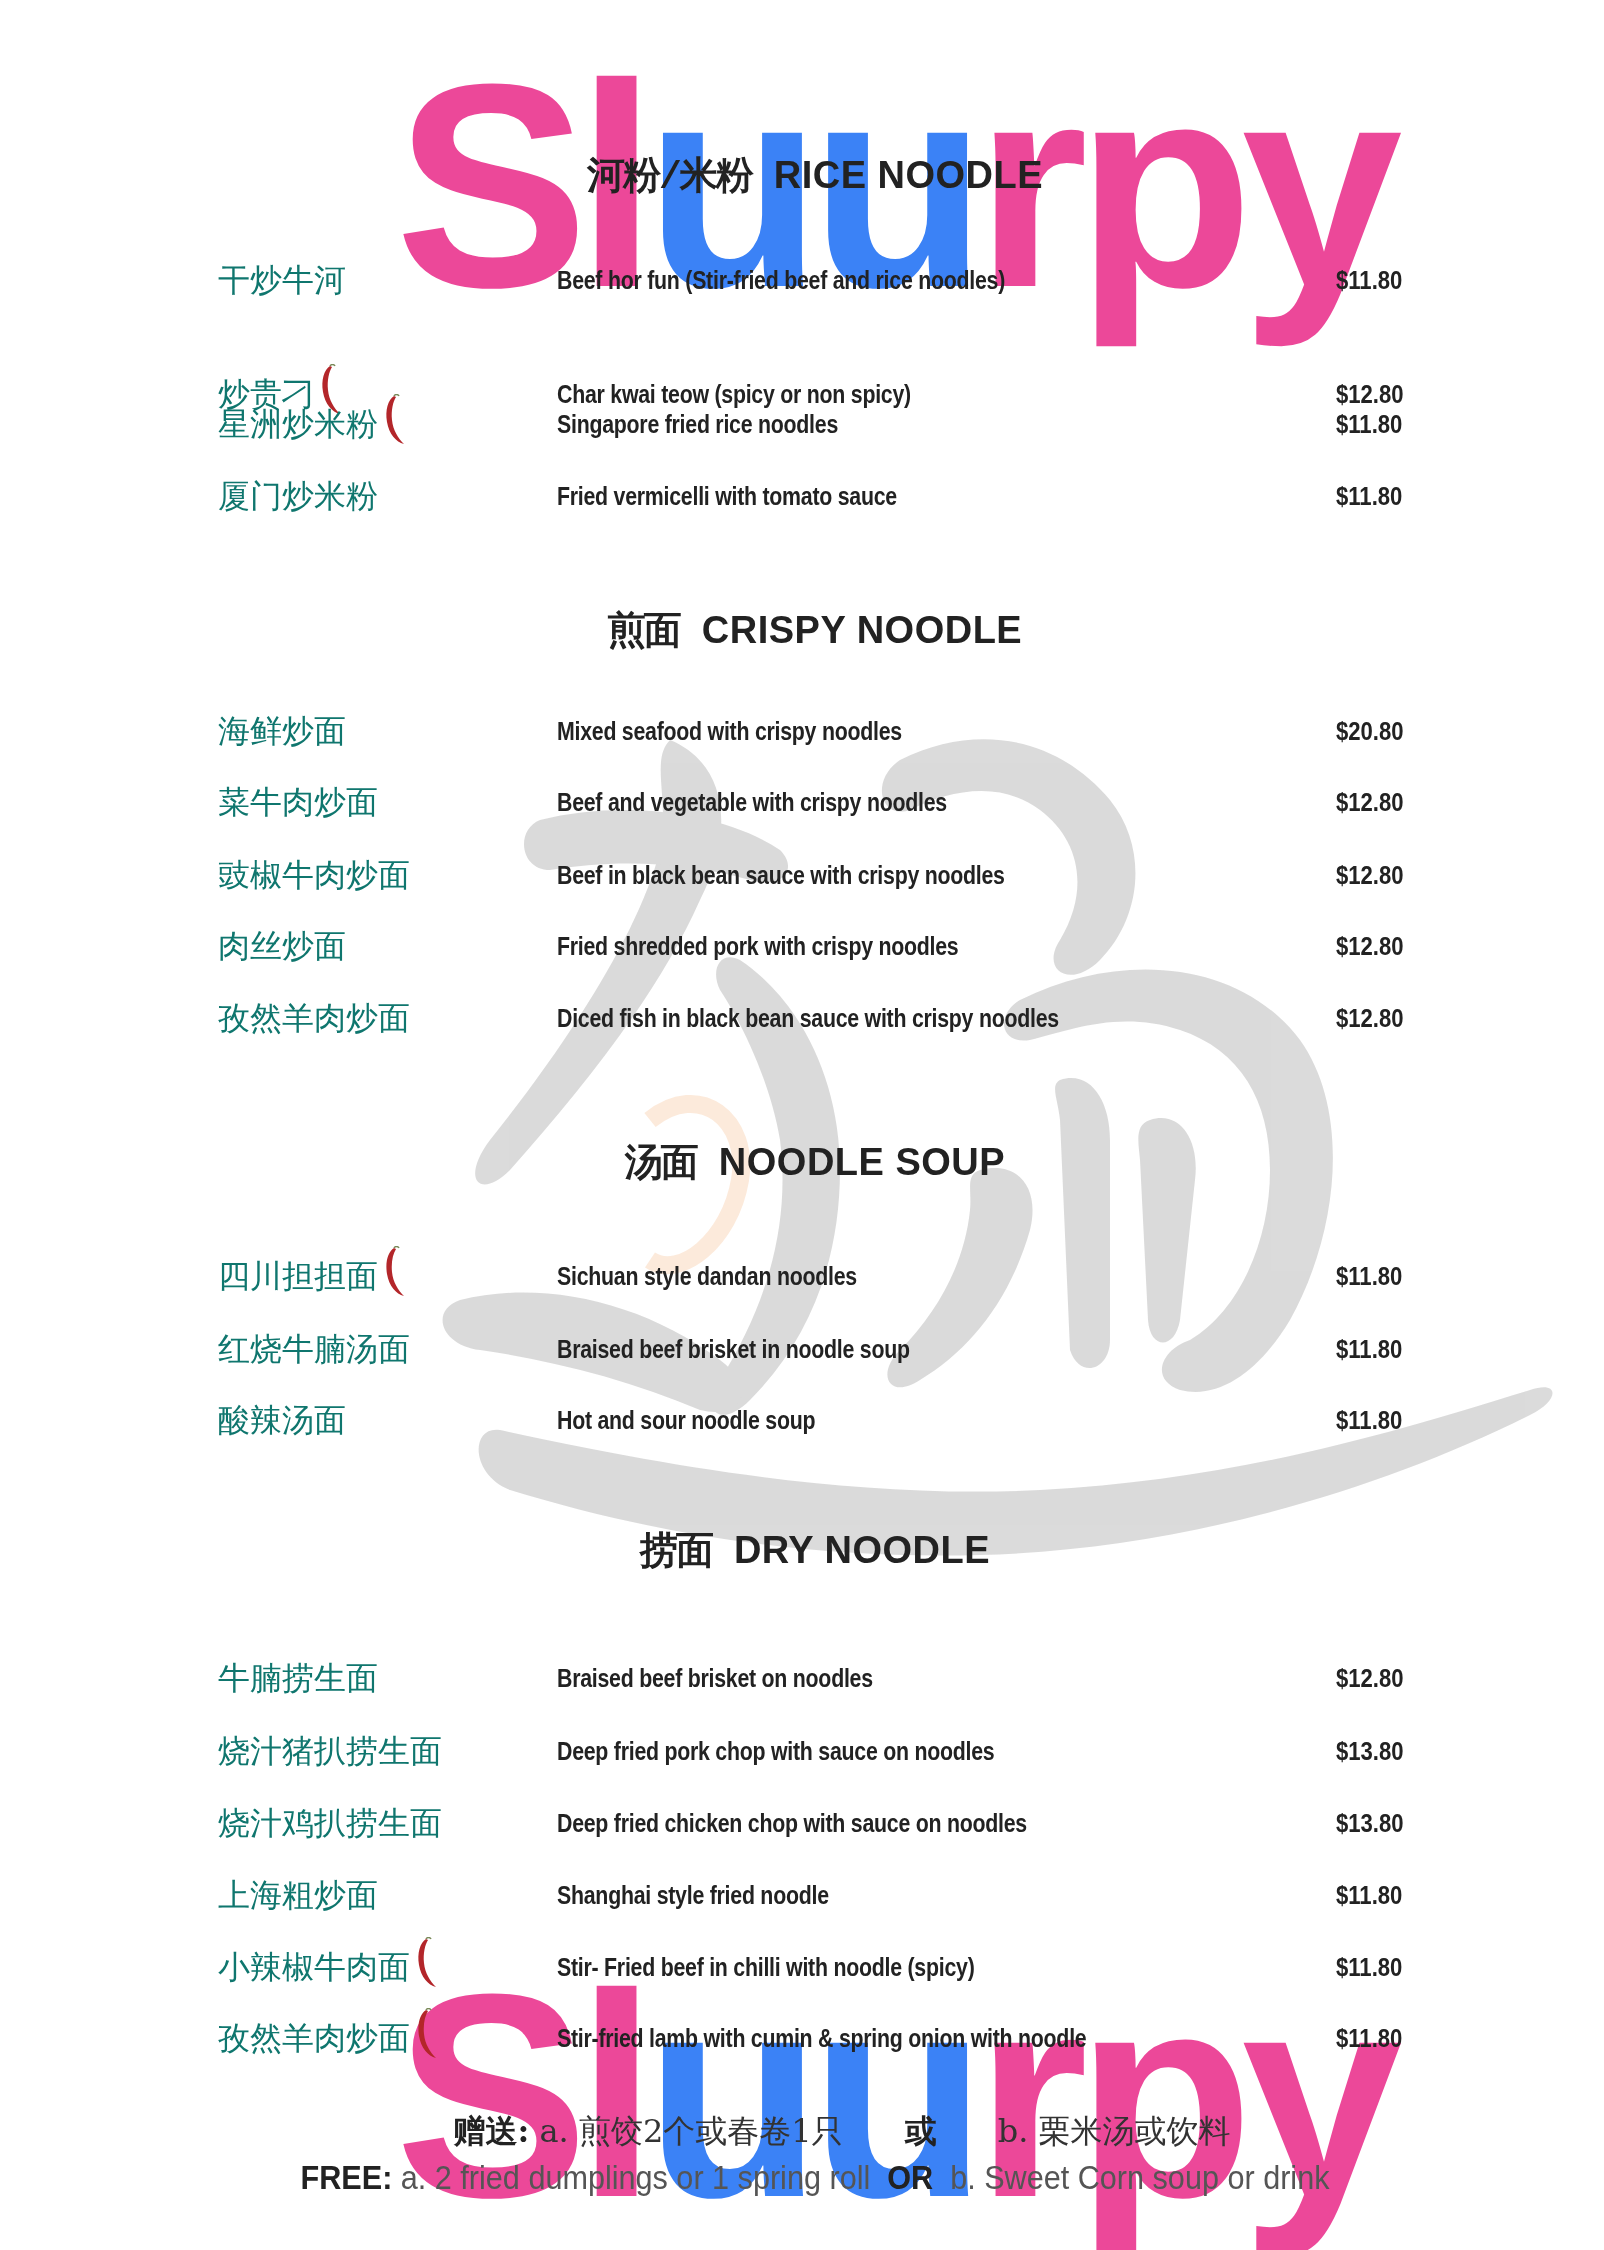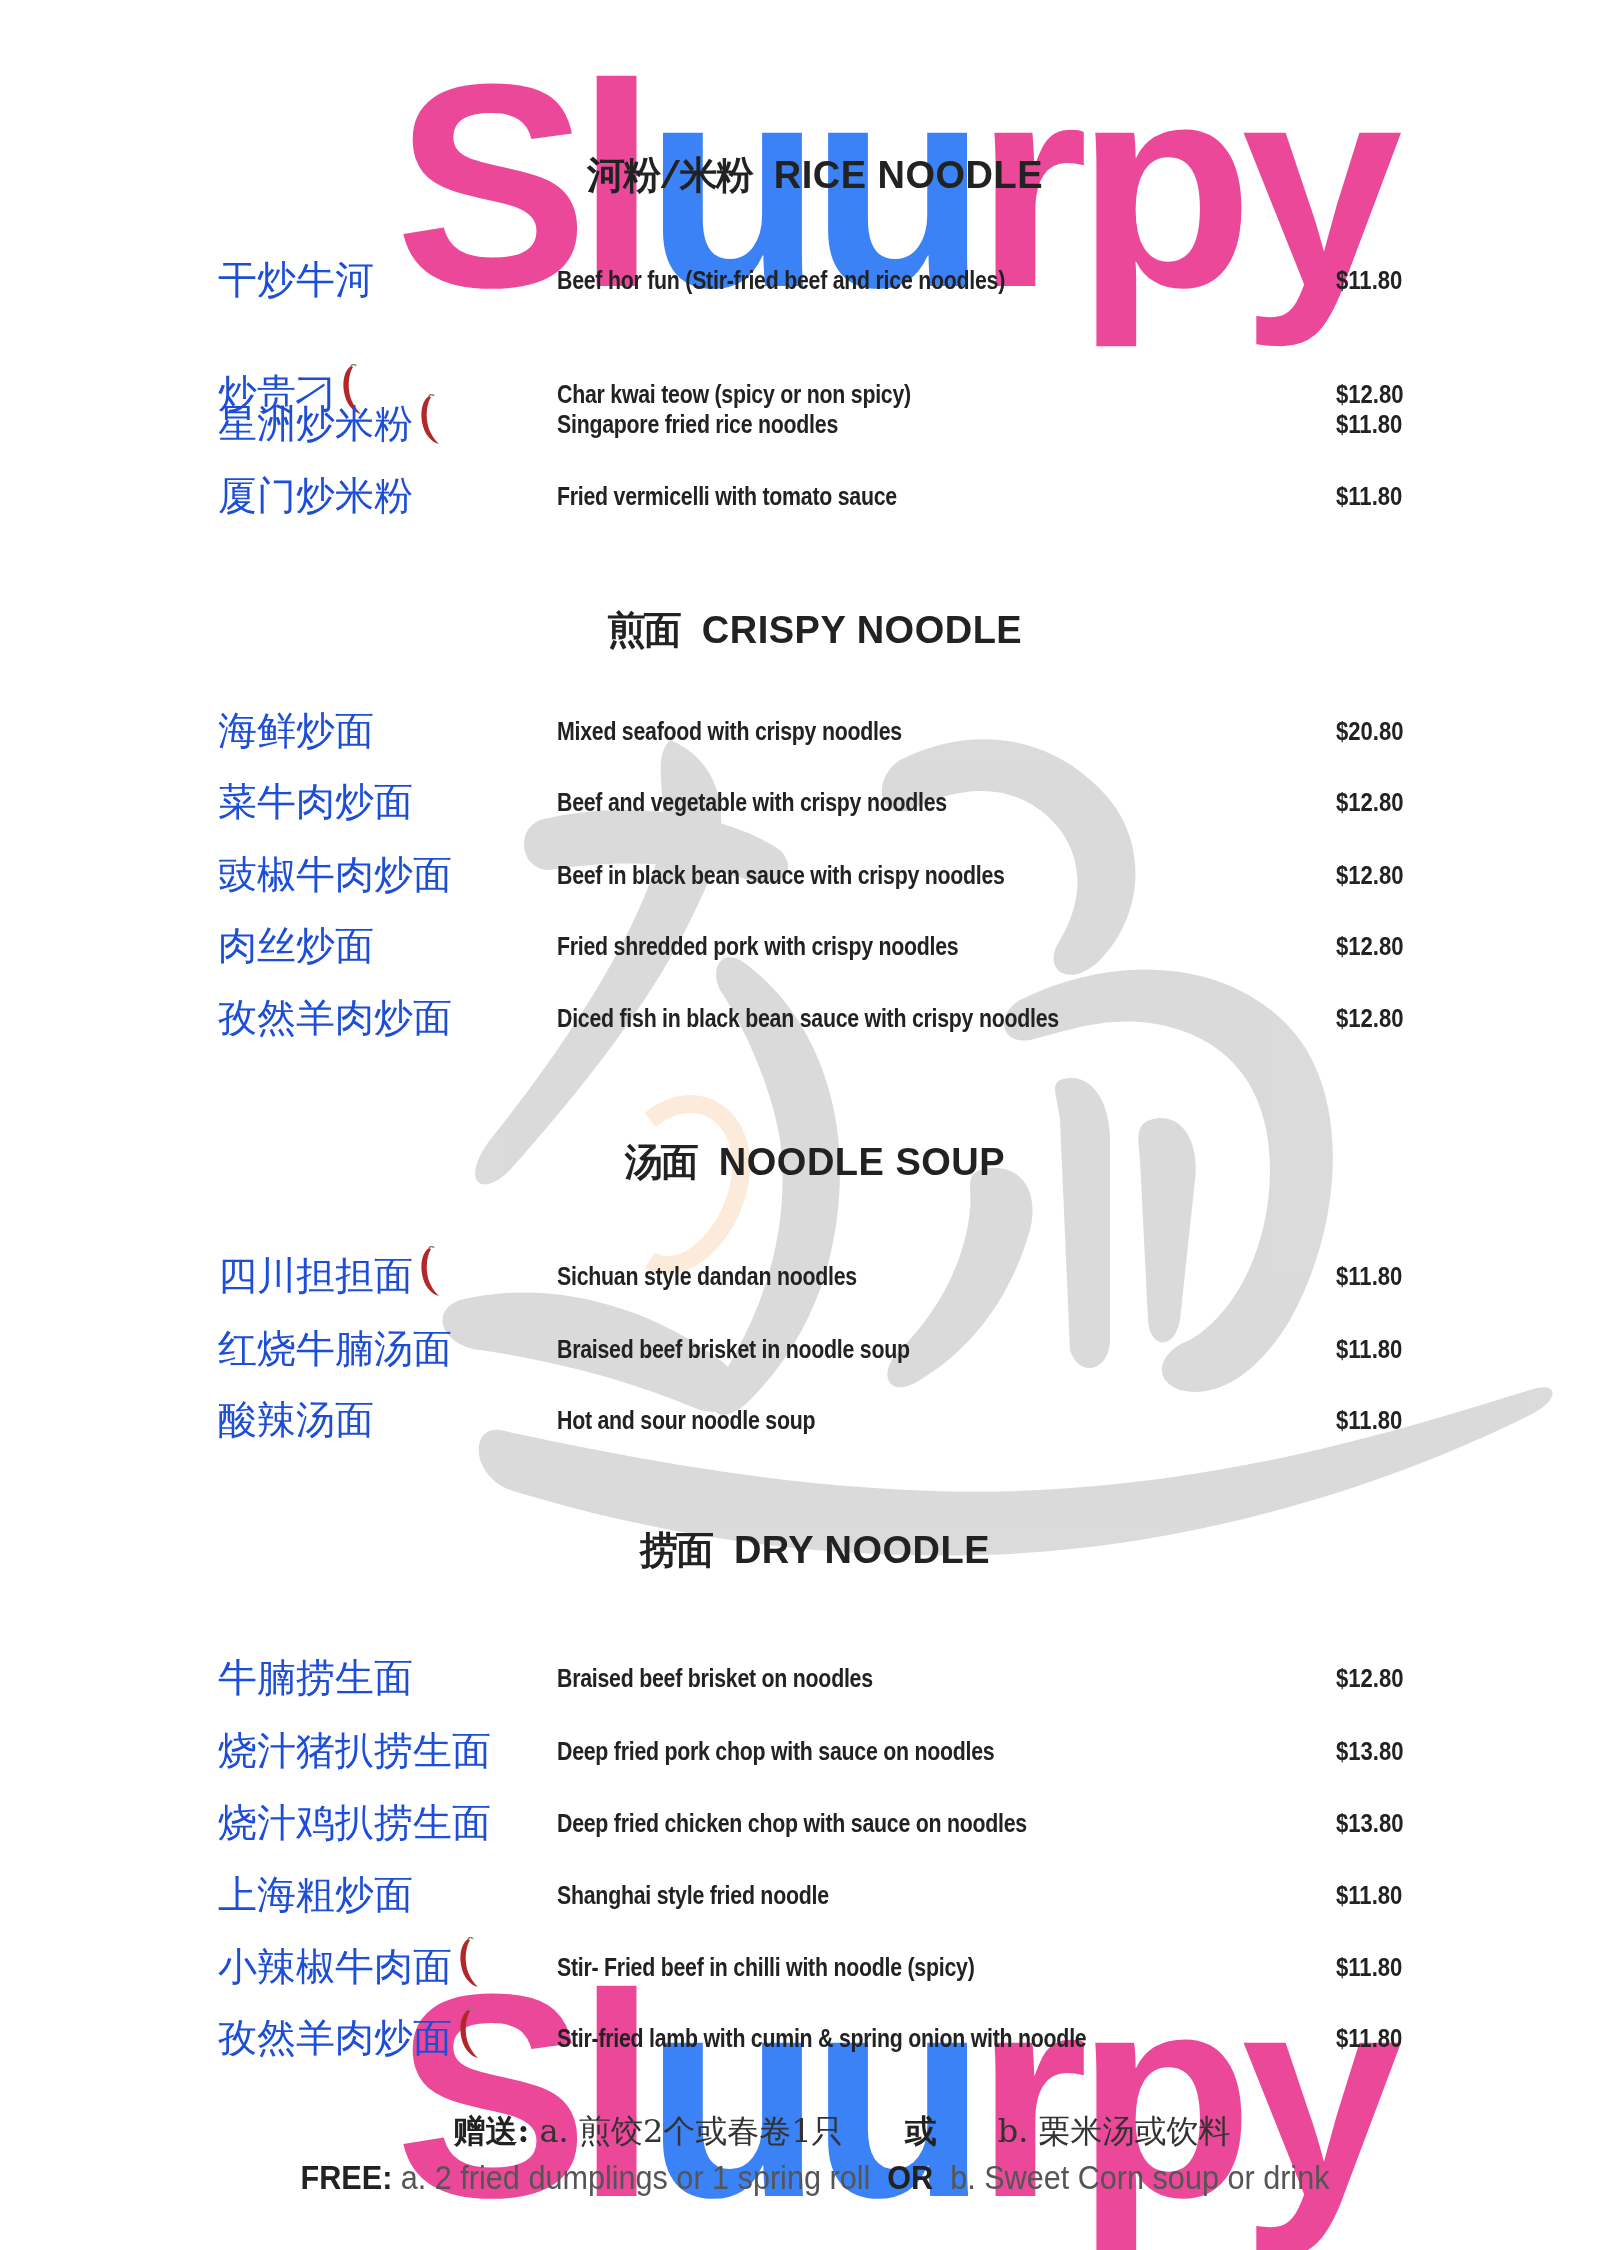--- a/index.html
+++ b/index.html
@@ -5,21 +5,21 @@
   html, body { margin: 0; padding: 0; background: #ffffff; }
   body { width: 1604px; height: 2250px; position: relative; overflow: hidden; font-family: "Liberation Sans", sans-serif; color: #222; }
   .wm { position: absolute; pointer-events: none; }
   .slurpy { font-family: "Liberation Sans", sans-serif; font-weight: bold; font-size: 290px; letter-spacing: -12px; line-height: 1; white-space: nowrap; }
   .slurpy .g { color: #ec4899; }
   .slurpy .o { color: #3b82f6; }
   .brush { left: 420px; top: 700px; width: 1150px; height: 900px; }
   .section-title { position: absolute; left: 0; width: 1630px; text-align: center; font-weight: bold; font-size: 38px; color: #222; letter-spacing: 0.5px; transform: translateY(-50%); }
   .section-title .cn { font-family: Liberation Mono, monospace; font-weight: bold; margin-right: 22px; letter-spacing: -2px; }
   .row { position: absolute; left: 0; width: 1604px; height: 50px; transform: translateY(-50%); }
-  .row .cn { position: absolute; left: 218px; top: 0; font-family: "DejaVu Serif", serif; font-size: 39px; line-height: 50px; color: #1d4ed8; white-space: nowrap; display: flex; align-items: center; }
+  .row .cn { position: absolute; left: 218px; top: 0; font-family: "DejaVu Serif", serif; font-size: 32px; line-height: 50px; color: #0f766e; white-space: nowrap; display: flex; align-items: center; }
   .row .en { position: absolute; left: 557px; top: 0; font-family: "Liberation Sans", sans-serif; font-weight: bold; font-size: 26px; line-height: 50px; color: #222; white-space: nowrap; transform: scaleX(0.82); transform-origin: left center; letter-spacing: -0.3px; }
   .row .price { position: absolute; left: 1336px; top: 0; font-family: "Liberation Sans", sans-serif; font-weight: bold; font-size: 26px; line-height: 50px; color: #222; transform: scaleX(0.85); transform-origin: left center; }
   .chili { display: inline-block; width: 26px; height: 52px; margin-left: 2px; margin-top: -8px; }
   .footer-cn { position: absolute; left: 0; width: 1604px; text-align: center; top: 2110px; font-family: "DejaVu Serif", serif; font-size: 32px; color: #333; white-space: pre; padding-left: 40px; }
   .footer-cn b { font-weight: bold; color: #222; }
   .footer-en { position: absolute; left: 0; width: 1630px; text-align: center; top: 2158px; font-family: "Liberation Sans", sans-serif; font-size: 34px; color: #555; white-space: pre; transform: scaleX(0.9); transform-origin: center; }
   .footer-en b { color: #222; font-weight: bold; }
 </style>
 </head>
 <body>

